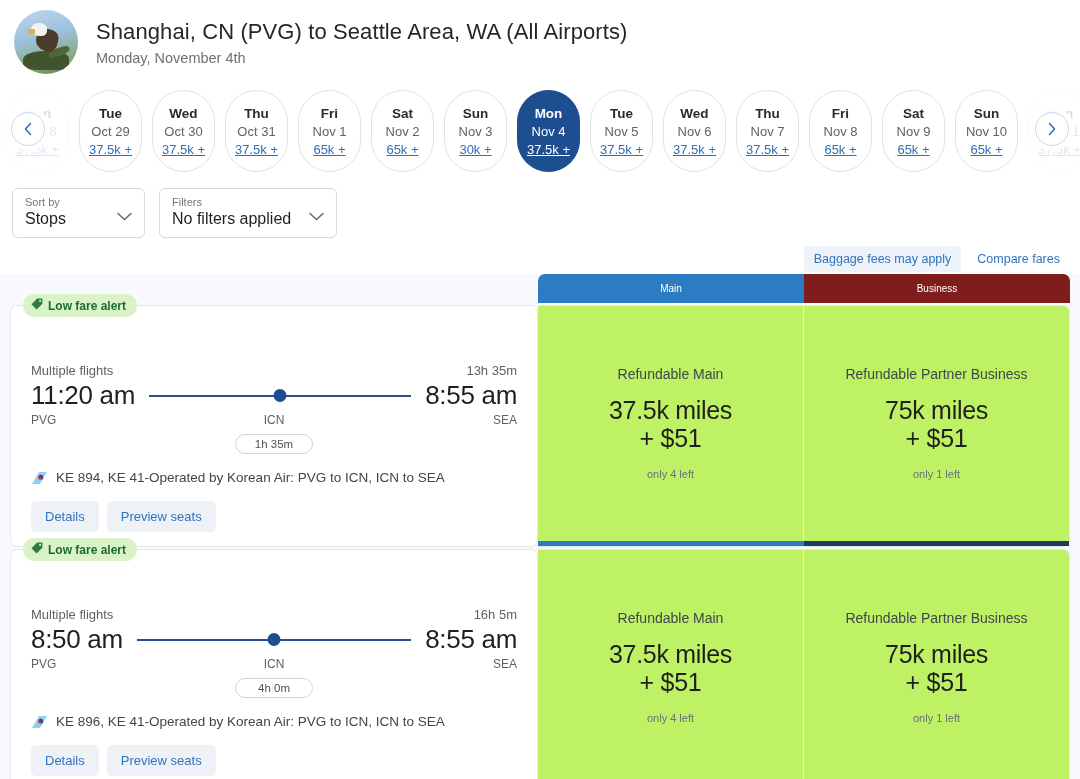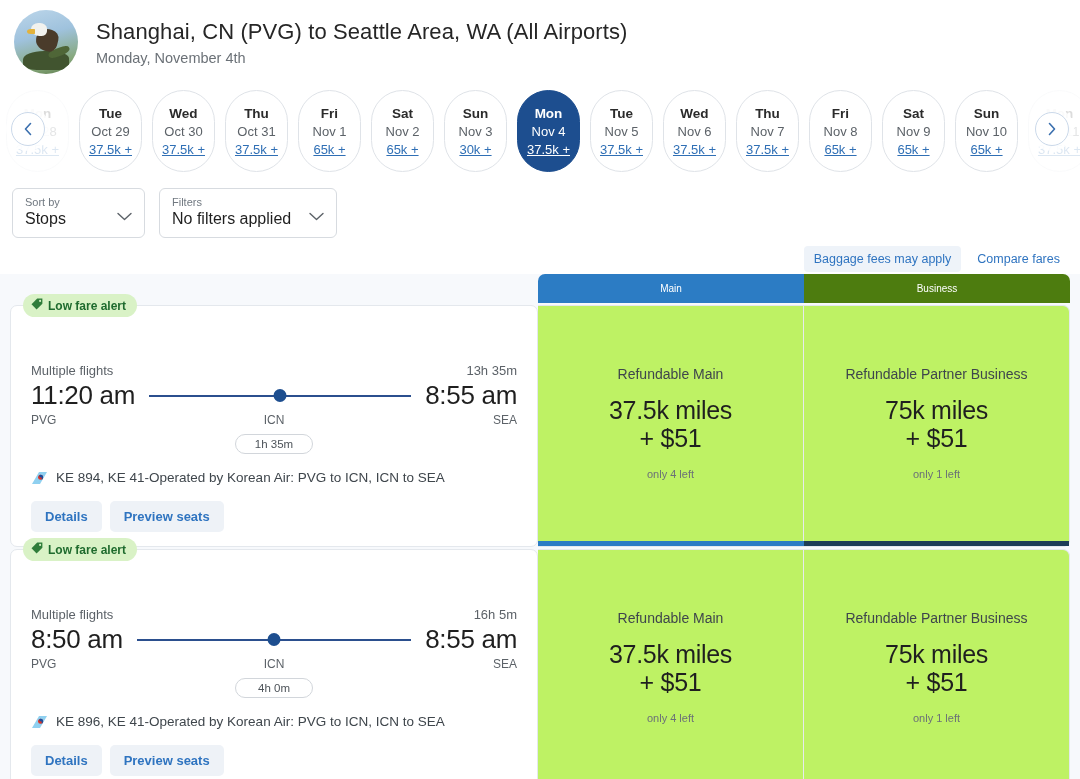--- a/index.html
+++ b/index.html
@@ -68,21 +68,21 @@
   
   .linkrow { background: #fff; height: 30px; display: flex; justify-content: flex-end; align-items: center; gap: 6px; padding-right: 10px; }
   .pill-link { font-size: 12.5px; color: #2f74c0; background: #eef3f9; border-radius: 4px; padding: 6px 10px; cursor: pointer; }
   .pill-link.plain { background: transparent; }
 
   
   .content { background: #f7f9fc; padding: 0 10px; }
   .fare-header { display: flex; margin-left: 528px; width: 532px; border-radius: 7px 7px 0 0; overflow: hidden; }
   .fare-header div { flex: 1; text-align: center; font-size: 10px; color: #fff; padding: 9px 0; cursor: pointer; }
   .fh-main { background: #2c7cc4; }
-  .fh-biz { background: #4d7c0f; }
+  .fh-biz { background: #7f1d1d; }
 
   .flight-row { display: flex; position: relative; margin-top: 2px; }
   .flight-card {
     width: 528px; background: #fff; border: 1px solid #e4e8ed; border-radius: 7px;
     position: relative; padding: 26px 20px 14px;
   }
   .alert-badge {
     position: absolute; top: -12px; left: 12px; background: #d9f2c6; color: #1f6b2e;
     border-radius: 12px; font-size: 12px; font-weight: 700; padding: 4px 11px 4px 8px;
     display: flex; align-items: center; gap: 5px;
@@ -93,21 +93,21 @@
   .bar { flex: 1; height: 2px; background: #2b4f8e; margin: 0 14px; position: relative; }
   .bar .stop { position: absolute; width: 13px; height: 13px; border-radius: 50%; background: #1d4e8f; top: -5.5px; left: 50%; transform: translateX(-50%); }
   .codes { display: flex; justify-content: space-between; font-size: 12px; color: #5c6268; margin-top: 2px; position: relative; gap: 28px; }
   .codes .mid { position: absolute; left: 50%; transform: translateX(-50%); }
   .layover {
     width: 78px; margin: 7px auto 0; border: 1px solid #d2d6db; border-radius: 12px;
     text-align: center; font-size: 11.5px; color: #4d5359; padding: 3px 0;
   }
   .airline-line { display: flex; align-items: center; gap: 8px; margin-top: 16px; font-size: 13.5px; color: #3f464c; }
   .ka-logo { width: 17px; height: 14px; position: relative; flex: 0 0 auto; }
-  .btn-row { display: flex; gap: 8px; margin-top: 16px; font-weight: bold; }
+  .btn-row { display: flex; gap: 8px; margin-top: 16px; }
   .lnk-btn { background: #eef2f7; color: #2f74c0; font-size: 13px; border-radius: 5px; padding: 8px 14px; cursor: pointer; }
 
   .fare-panel { width: 532px; background: #bef264; border: 1px solid #e4e8ed; border-left: none; border-radius: 0 7px 7px 0; display: flex; position: relative; }
   .fare-cell { flex: 1; display: flex; flex-direction: column; align-items: center; justify-content: center; padding: 16px 8px 22px; cursor: pointer; }
   .fare-cell + .fare-cell { border-left: 1px solid #e7eaee; }
   .fare-name { font-size: 14px; color: #3f464c; }
   .fare-price { font-size: 25px; color: #1f1f1f; margin-top: 14px; text-align: center; line-height: 1.12; letter-spacing: -.3px; }
   .fare-left { font-size: 11px; color: #6b7177; margin-top: 16px; }
   .accent { position: absolute; left: 0; right: 0; bottom: 0; height: 5px; display: flex; }
   .accent span { flex: 1; }

